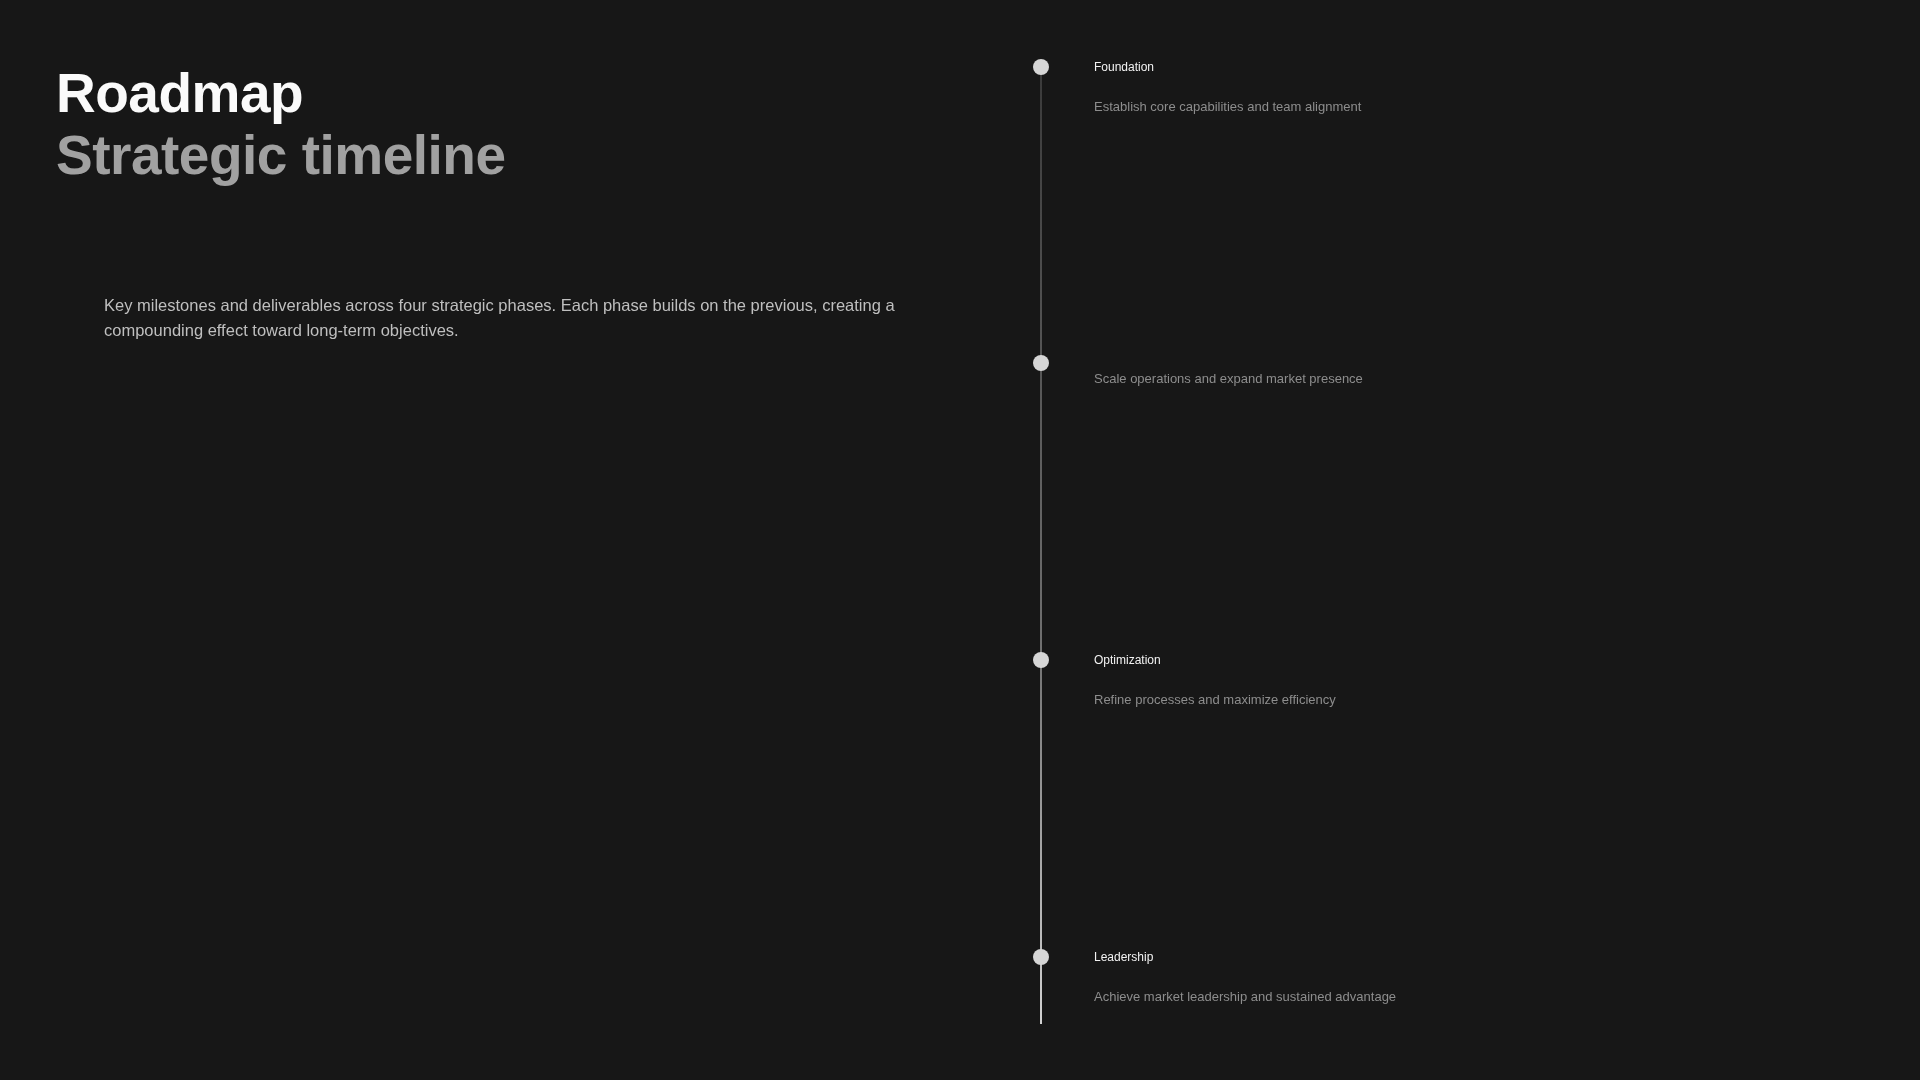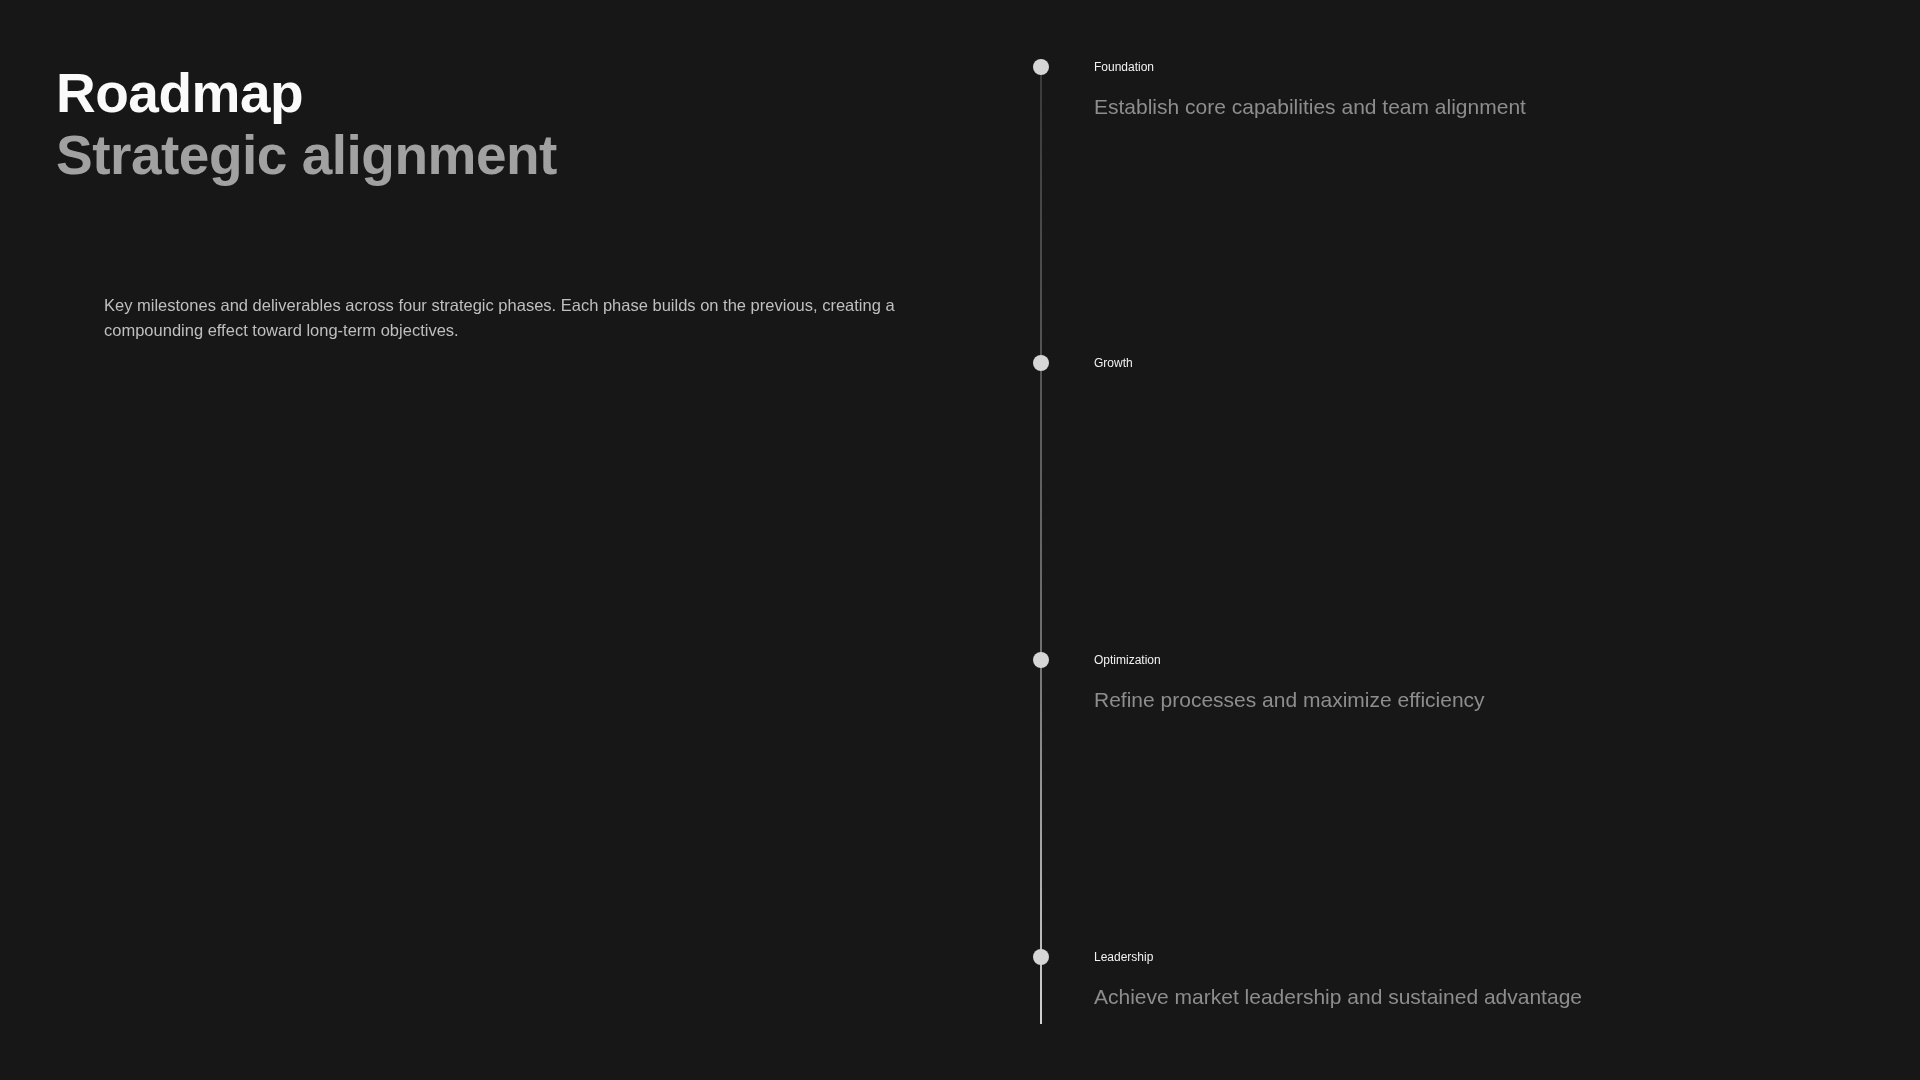--- a/index.html
+++ b/index.html
@@ -68,53 +68,53 @@
   }
   .tl-content { margin-left: 61px; }
   .tl-title {
     font-size: 12px;
     line-height: 24px;
     font-weight: 500;
     color: #f2f2f2;
   }
   .tl-desc {
     margin-top: 16px;
-    font-size: 21px;
+    font-size: 13px;
     line-height: 24px;
     font-weight: 400;
     color: #8d8d8d;
   }
 </style>
 </head>
 <body>
 
 <div class="stage">
 
   <div class="headline">
     <div class="title-line">Roadmap</div>
-    <div class="subtitle-line">Strategic alignment</div>
+    <div class="subtitle-line">Strategic timeline</div>
   </div>
 
   <p class="intro">Key milestones and deliverables across four strategic phases. Each phase builds on the previous, creating a compounding effect toward long-term objectives.</p>
 
   <div class="timeline">
     <div class="tl-line"></div>
 
     <div class="tl-item i0">
       <span class="tl-dot"></span>
       <div class="tl-content">
         <div class="tl-title">Foundation</div>
         <div class="tl-desc">Establish core capabilities and team alignment</div>
       </div>
     </div>
 
     <div class="tl-item i1">
       <span class="tl-dot"></span>
       <div class="tl-content">
-        <div class="tl-title">Growth</div>
+        <div class="tl-desc">Scale operations and expand market presence</div>
       </div>
     </div>
 
     <div class="tl-item i3">
       <span class="tl-dot"></span>
       <div class="tl-content">
         <div class="tl-title">Leadership</div>
         <div class="tl-desc">Achieve market leadership and sustained advantage</div>
       </div>
     </div>

